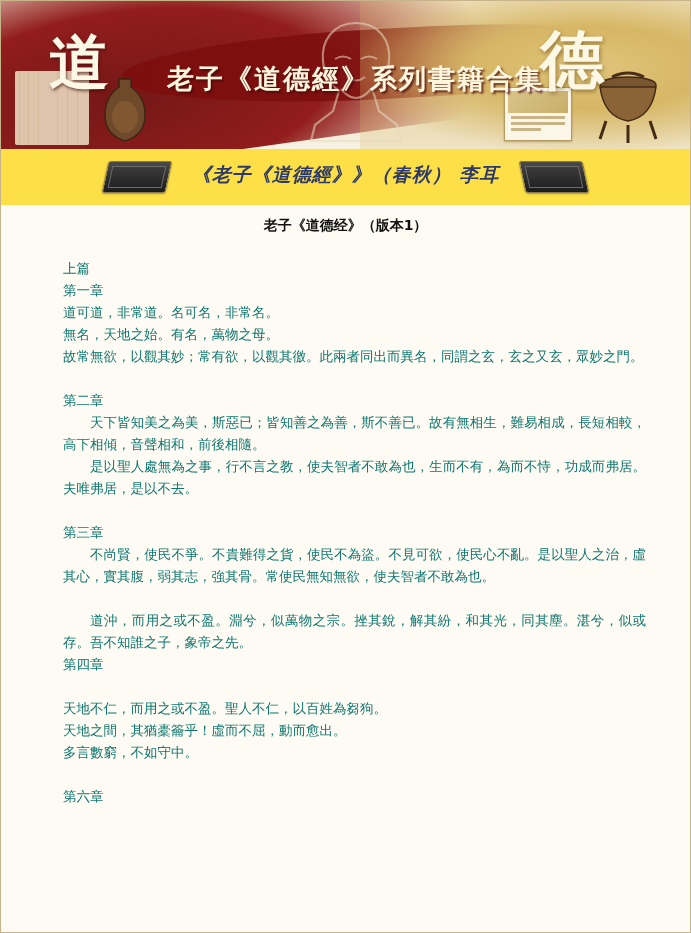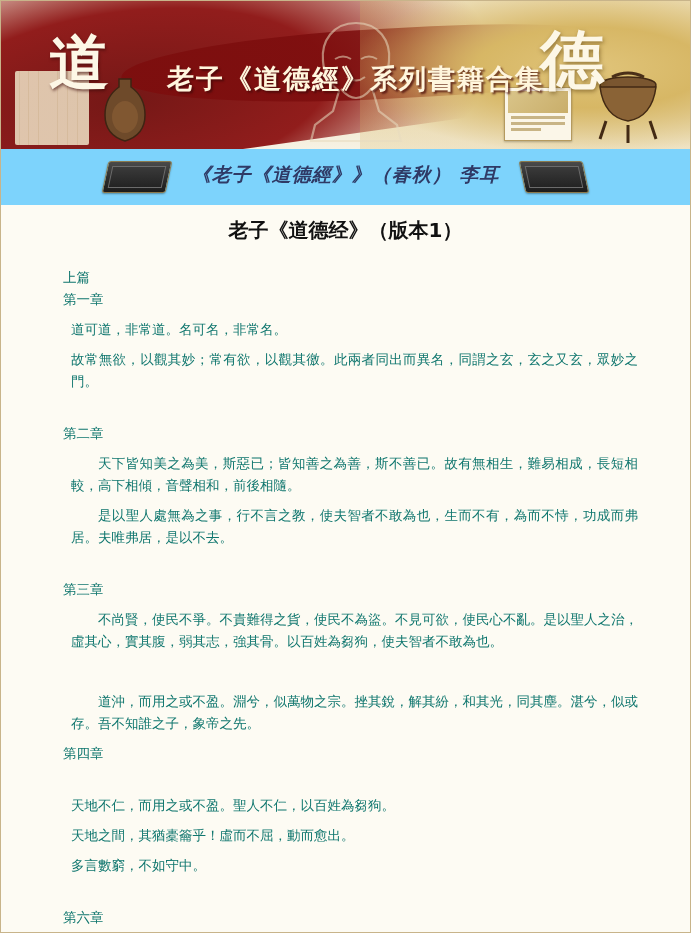--- a/index.html
+++ b/index.html
@@ -138,21 +138,21 @@
     position: absolute;
     right: 16px;
     top: 64px;
     width: 92px;
     height: 80px;
   }
   
   .subtitle-row {
     position: relative;
     height: 56px;
-    background: #7dd3fc;
+    background: #fde047;
   }
   .tablet {
     position: absolute;
     top: 12px;
     width: 62px;
     height: 30px;
     background: linear-gradient(180deg, #4a4a4a 0%, #2d2d2d 55%, #1c1c1c 100%);
     border: 1px solid #8b7a4d;
     border-radius: 3px;
     transform: skewX(-12deg);
@@ -179,35 +179,35 @@
     color: #2f3a66;
     letter-spacing: 1px;
   }
   
   .doc {
     padding: 6px 26px 0 26px;
   }
   .doc-title {
     text-align: center;
     font-family: "DejaVu Sans", sans-serif;
-    font-size: 20px;
+    font-size: 14px;
     font-weight: bold;
     color: #111;
     margin: 6px 0 22px 0;
   }
   .content {
     font-family: "DejaVu Sans", sans-serif;
     font-size: 13.5px;
     line-height: 22px;
     color: #0f766e;
     padding-left: 36px;
     padding-right: 18px;
   }
   .para {
-    margin: 8px;
+    margin: 0;
     text-align: justify;
   }
   .para.indent {
     text-indent: 27px;
   }
   .chapter {
     margin: 0;
   }
   .gap {
     height: 22px;
@@ -264,28 +264,29 @@
       </div>
     <div class="subtitle">《老子《道德經》》（春秋）  李耳</div>
   </div>
 
   <div class="doc">
     <div class="doc-title">老子《道德经》（版本1）</div>
     <div class="content" id="content">
         <p class="para chapter">上篇</p>
         <p class="para chapter">第一章</p>
         <p class="para">道可道，非常道。名可名，非常名。</p>
+        <p class="para">無名，天地之始。有名，萬物之母。</p>
         <p class="para">故常無欲，以觀其妙；常有欲，以觀其徼。此兩者同出而異名，同謂之玄，玄之又玄，眾妙之門。</p>
         <div class="gap"></div>
         <p class="para chapter">第二章</p>
         <p class="para indent">天下皆知美之為美，斯惡已；皆知善之為善，斯不善已。故有無相生，難易相成，長短相較，高下相傾，音聲相和，前後相隨。</p>
         <p class="para indent">是以聖人處無為之事，行不言之教，使夫智者不敢為也，生而不有，為而不恃，功成而弗居。夫唯弗居，是以不去。</p>
         <div class="gap"></div>
         <p class="para chapter">第三章</p>
-        <p class="para indent">不尚賢，使民不爭。不貴難得之貨，使民不為盜。不見可欲，使民心不亂。是以聖人之治，虛其心，實其腹，弱其志，強其骨。以百姓為芻狗，使夫智者不敢為也。</p>
+        <p class="para indent">不尚賢，使民不爭。不貴難得之貨，使民不為盜。不見可欲，使民心不亂。是以聖人之治，虛其心，實其腹，弱其志，強其骨。常使民無知無欲，使夫智者不敢為也。</p>
         <div class="gap"></div>
         <p class="para indent">道沖，而用之或不盈。淵兮，似萬物之宗。挫其銳，解其紛，和其光，同其塵。湛兮，似或存。吾不知誰之子，象帝之先。</p>
         <p class="para chapter">第四章</p>
         <div class="gap"></div>
         <p class="para">天地不仁，而用之或不盈。聖人不仁，以百姓為芻狗。</p>
         <p class="para">天地之間，其猶橐籥乎！虛而不屈，動而愈出。</p>
         <p class="para">多言數窮，不如守中。</p>
         <div class="gap"></div>
         <p class="para chapter">第六章</p>
       </div>

